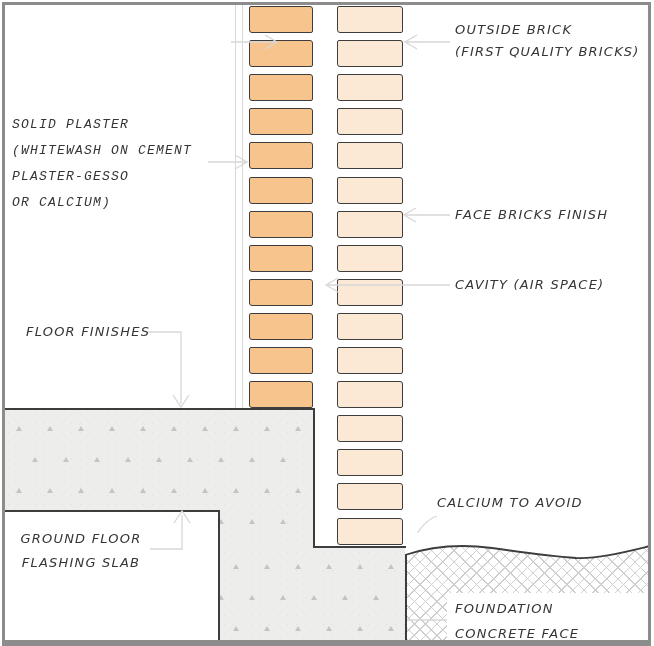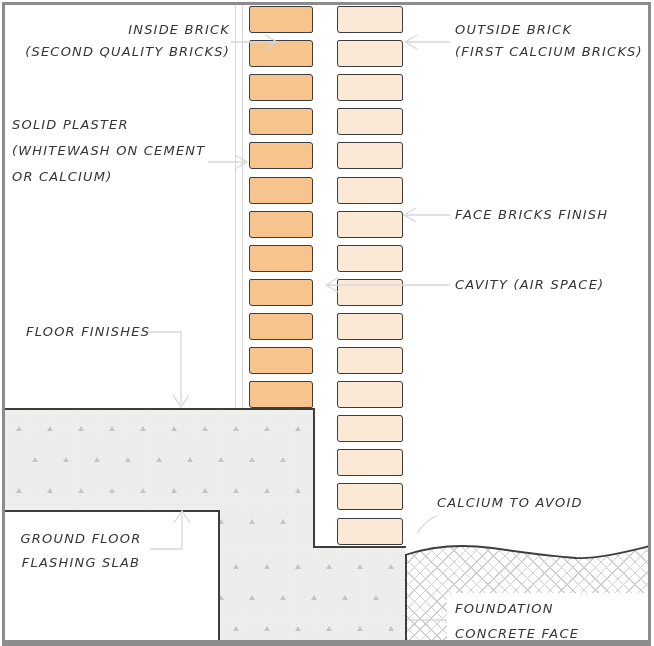--- a/index.html
+++ b/index.html
@@ -166,33 +166,30 @@
       <path d="M437,516 C425,520 415,534 408,552"></path>
       <path d="M407,620 H447"></path>
     </g>
     <path fill="#ffffff" stroke="none" d="M405,555 C432,546 462,544 492,548 C520,552 548,556 576,558 C598,559 625,552 650,546 L650,533 L405,533 Z"></path>
     <g fill="none" stroke="var(--dark)" stroke-width="1.8">
       <path d="M313,547 H406"></path>
       <path d="M405,555 C432,546 462,544 492,548 C520,552 548,556 576,558 C598,559 625,552 650,546"></path>
     </g>
   </svg>
 
-  <div class="lbl" style="left:0px;top:19px;width:230px;text-align:right;line-height:22px;">
-    <div>INSIDE BRICK</div>
-    <div>(SECOND QUALITY BRICKS)</div>
-  </div>
 
   <div class="lbl" style="left:455px;top:19px;line-height:22px;">
     <div>OUTSIDE BRICK</div>
-    <div>(FIRST CALCIUM BRICKS)</div>
-  </div>
-
-  <div class="lbl" style="left:12px;top:112px;line-height:26px;">
+    <div>(FIRST QUALITY BRICKS)</div>
+  </div>
+
+  <div class="lbl" style="left:12px;top:112px;line-height:26px;font-family:Liberation Mono, monospace;">
     <div>SOLID PLASTER</div>
     <div>(WHITEWASH ON CEMENT</div>
+    <div>PLASTER-GESSO</div>
     <div>OR CALCIUM)</div>
   </div>
 
   <div class="lbl" style="left:455px;top:277px;">CAVITY (AIR SPACE)</div>
 
   <div class="lbl" style="left:455px;top:207px;">FACE BRICKS FINISH</div>
 
   <div class="lbl" style="left:26px;top:324px;">FLOOR FINISHES</div>
 
   <div class="lbl" style="left:10px;top:527px;width:142px;text-align:center;line-height:24px;">

